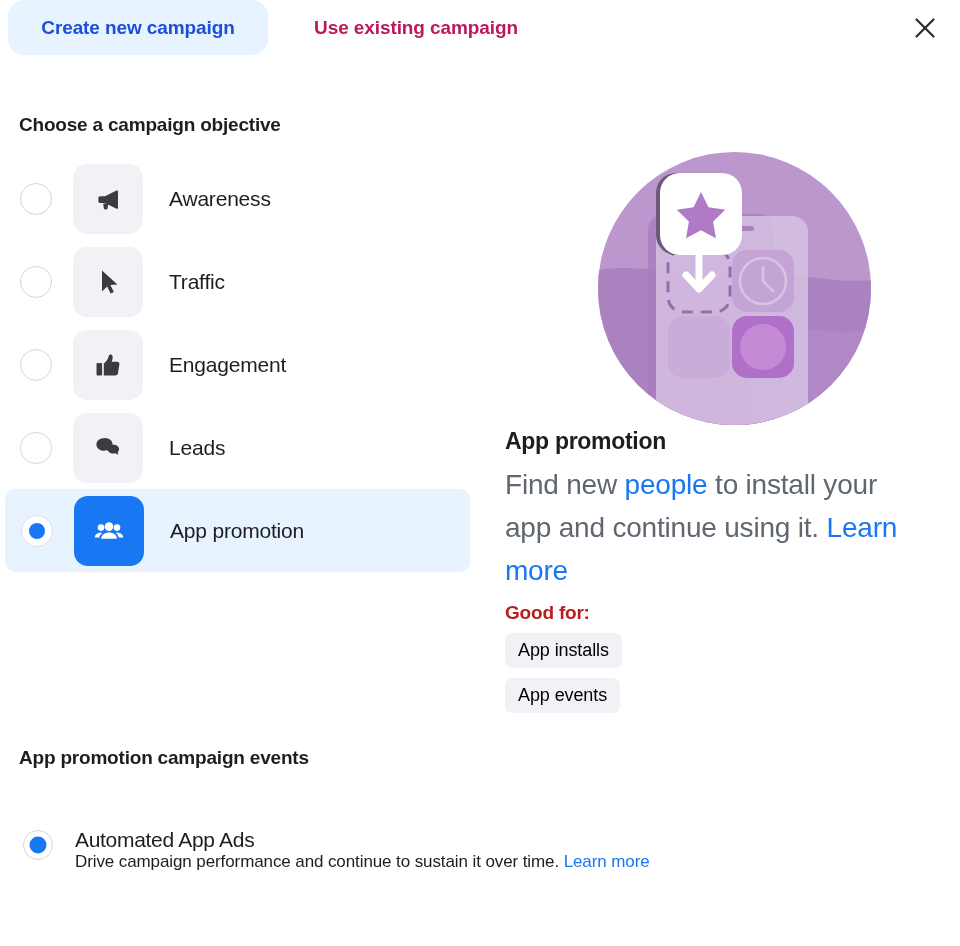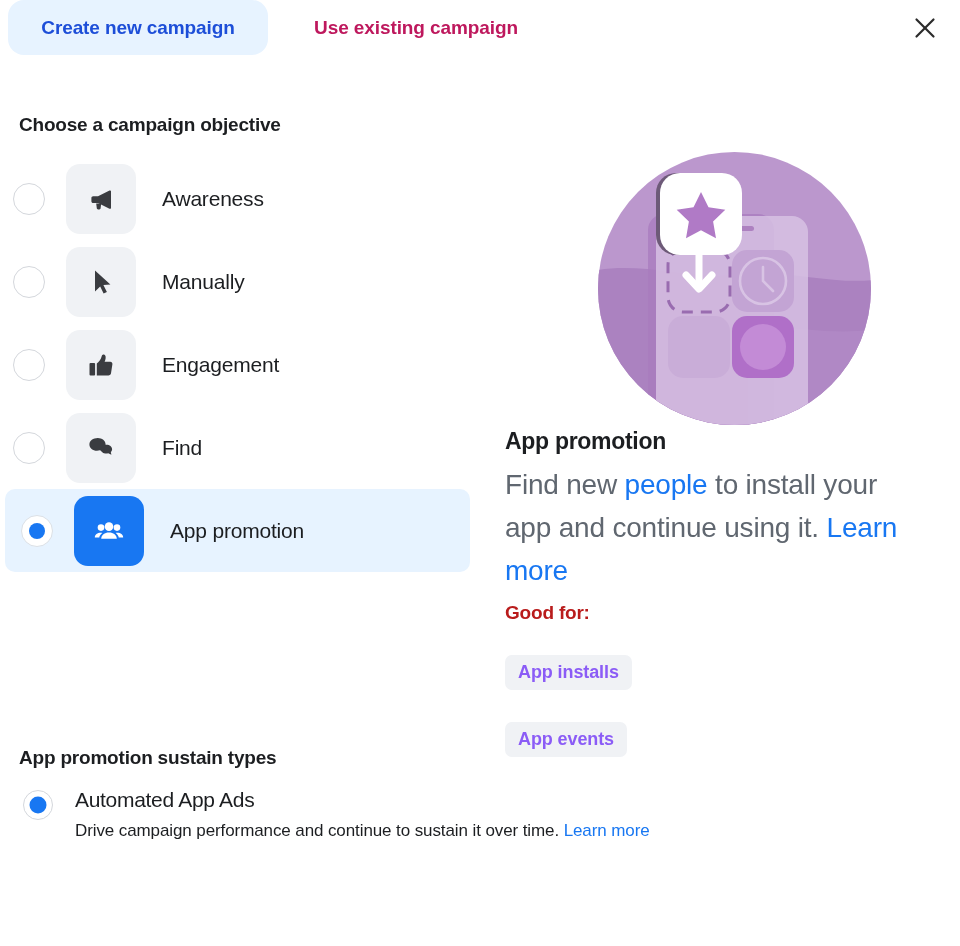--- a/index.html
+++ b/index.html
@@ -78,21 +78,21 @@
     left: 0;
     top: 157px;
     width: 480px;
   }
   .objective-row {
     position: relative;
     height: 83px;
     display: flex;
     align-items: center;
     box-sizing: border-box;
-    padding-left: 13px;
+    padding-left: 20px;
     cursor: pointer;
   }
   .objective-row.selected {
     background: #e7f3ff;
     border-radius: 10px;
     margin-left: 5px;
     margin-right: 10px;
     padding-left: 16px;
   }
   .radio {
@@ -182,33 +182,32 @@
     color: #b91c1c;
     letter-spacing: -0.2px;
   }
   .tags { padding: 9px 0 0 5px; }
   .tag {
     display: inline-block;
     background: #f0f2f5;
     border-radius: 7px;
     padding: 7px 13px;
     font-size: 18px;
-    font-weight: bold;
-    color: #8b5cf6;
+    font-weight: normal;
+    color: #000000;
     margin-bottom: 10px;
     letter-spacing: -0.1px;
-    margin-top: 22px;
   }
 
   
   #types-title { top: 747px; }
   .types {
     position: absolute;
     left: 0;
-    top: 788px;
+    top: 828px;
     width: 900px;
   }
   .type-row {
     position: relative;
     display: flex;
     align-items: flex-start;
     padding: 0 0 0 23px;
     margin-bottom: 22px;
     cursor: pointer;
   }
@@ -233,21 +232,21 @@
     background: #1877f2;
   }
   .type-text { margin-left: 22px; }
   .type-label {
     font-size: 21px;
     color: #1c1e21;
     letter-spacing: -0.3px;
     line-height: 1.15;
   }
   .type-desc {
-    margin-top: 9px;
+    margin-top: 0;
     font-size: 17px;
     color: #1c1e21;
     letter-spacing: -0.1px;
   }
   .type-desc .lnk { color: #1877f2; }
 </style>
 </head>
 <body>
 
 <div class="tabbar">
@@ -280,21 +279,21 @@
     <span class="obj-label">Awareness</span>
   </div>
 
   <div class="objective-row">
     <span class="radio"></span>
     <span class="obj-icon">
       <svg width="32" height="32" viewBox="0 0 32 32">
         <path d="M10 4.5 L10 25.5 L15.2 20.4 L18.6 27.6 L21.9 26 L18.4 19 L25.4 18.6 Z" fill="#3a3c40"></path>
       </svg>
     </span>
-    <span class="obj-label">Manually</span>
+    <span class="obj-label">Traffic</span>
   </div>
 
   <div class="objective-row">
     <span class="radio"></span>
     <span class="obj-icon">
       <svg width="32" height="32" viewBox="0 0 32 32">
         <rect x="4.5" y="14" width="5.6" height="12.4" rx="1" fill="#3a3c40"></rect>
         <path d="M11.8 14.6 C13.6 13.2 16.2 10.2 16.6 7.6 C16.9 5.8 17.9 5.2 19 5.6 C20.2 6 20.9 7.2 20.6 9.4 C20.4 10.8 19.9 12 19.6 12.8 L25.3 12.8 C26.6 12.8 27.6 13.9 27.4 15.2 L26 24.2 C25.8 25.5 24.7 26.4 23.4 26.4 L11.8 26.4 Z" fill="#3a3c40"></path>
       </svg>
     </span>
@@ -302,21 +301,21 @@
   </div>
 
   <div class="objective-row">
     <span class="radio"></span>
     <span class="obj-icon">
       <svg width="32" height="32" viewBox="0 0 32 32">
         <path d="M15.8 17.2 C15.8 19.6 18.2 21.6 21.2 21.6 C21.9 21.6 22.6 21.5 23.2 21.3 L26.4 22.8 L25.8 19.9 C26.6 19.2 27.1 18.3 27.1 17.2 C27.1 14.8 24.6 12.8 21.6 12.8 C18.4 12.8 15.8 14.8 15.8 17.2 Z" fill="#3a3c40"></path>
         <path d="M4.4 12.4 C4.4 15.9 7.8 18.7 12 18.7 C13 18.7 14 18.6 14.9 18.3 L19.6 20.5 L18.7 16.3 C19.9 15.3 20.6 14 20.6 12.4 C20.6 8.9 17 6.1 12.8 6.1 C8.2 6.1 4.4 8.9 4.4 12.4 Z" fill="#3a3c40"></path>
       </svg>
     </span>
-    <span class="obj-label">Find</span>
+    <span class="obj-label">Leads</span>
   </div>
 
   <div class="objective-row selected">
     <span class="radio checked"></span>
     <span class="obj-icon active">
       <svg width="32" height="32" viewBox="0 0 32 32">
         <circle cx="16" cy="11.6" r="4.3" fill="#ffffff"></circle>
         <circle cx="8" cy="12.6" r="3.3" fill="#ffffff"></circle>
         <circle cx="24" cy="12.6" r="3.3" fill="#ffffff"></circle>
         <path d="M8.2 23.8 C8.2 20.3 11.6 17.6 16 17.6 C20.4 17.6 23.8 20.3 23.8 23.8 Z" fill="#ffffff"></path>
@@ -375,21 +374,21 @@
   </div>
 
   <div class="good-for">Good for:</div>
 
   <div class="tags">
     <div><span class="tag">App installs</span></div>
     <div><span class="tag">App events</span></div>
   </div>
 </div>
 
-<div class="section-title" id="types-title">App promotion sustain types</div>
+<div class="section-title" id="types-title">App promotion campaign events</div>
 
 <div class="types">
   <div class="type-row">
     <span class="radio-sm checked"></span>
     <div class="type-text">
       <div class="type-label">Automated App Ads</div>
       <div class="type-desc">
         <span>Drive campaign performance and continue to sustain it over time. </span><span class="lnk">Learn more</span>
       </div>
     </div>

